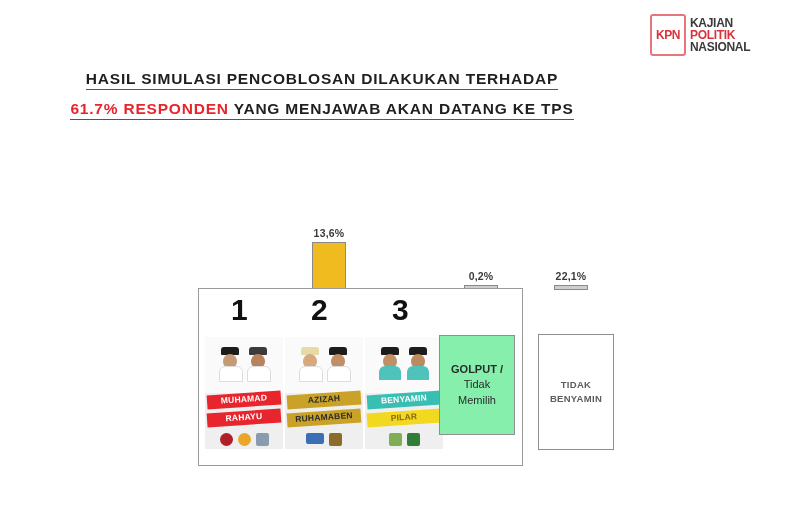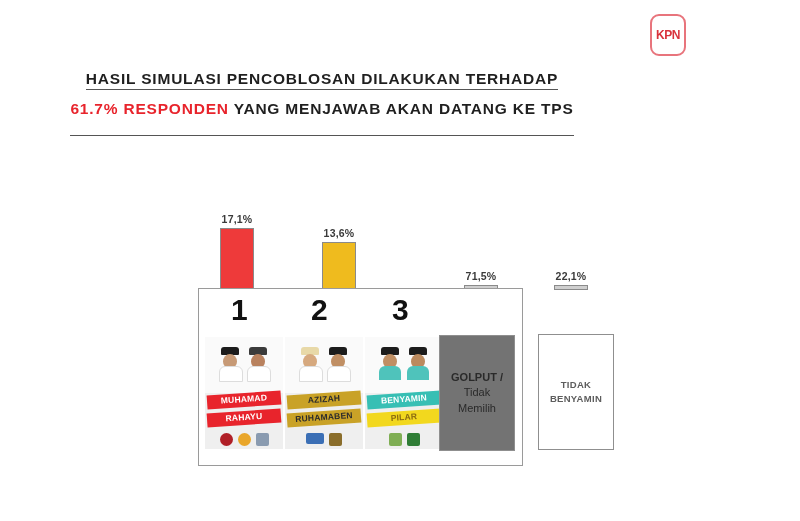--- a/index.html
+++ b/index.html
@@ -22,21 +22,21 @@
     top: 14px;
     left: 650px;
     display: flex;
     align-items: center;
     gap: 4px;
   }
   .logo-mark {
     width: 32px;
     height: 38px;
     border: 2px solid #e8747c;
-    border-radius: 9px;
+    border-radius: 3px;
     display: flex;
     align-items: center;
     justify-content: center;
     position: relative;
     background: #ffffff;
   }
   .logo-mark .kpn {
     font-size: 12px;
     font-weight: bold;
     color: #d9323c;
@@ -76,21 +76,21 @@
     padding-bottom: 1px;
     margin-bottom: 10px;
   }
   .title-line2 {
     font-size: 15.5px;
     font-weight: bold;
     letter-spacing: 0.8px;
     color: #1f1f1f;
     border-bottom: 1.5px solid #555;
     display: inline-block;
-    padding-bottom: 17px;
+    padding-bottom: 1px;
   }
   .hl-red { color: #e8242c; }
 
   
   .chart {
     position: absolute;
     left: 196px;
     top: 150px;
     width: 420px;
     height: 140px;
@@ -216,23 +216,23 @@
     height: 13px;
   }
   .plogo.circ { border-radius: 50%; }
   .plogo.sq   { border-radius: 2px; }
 
   .golput {
     position: absolute;
     left: 240px;
     top: 46px;
     width: 76px;
-    height: 116px;
+    height: 100px;
     border: 1.5px solid #8f8f8f;
-    background: #737373;
+    background: #86efac;
     display: flex;
     flex-direction: column;
     align-items: center;
     justify-content: center;
     text-align: center;
     line-height: 1.38;
     box-sizing: border-box;
   }
   .golput span {
     font-size: 11px;
@@ -265,46 +265,47 @@
     line-height: 1.5;
   }
 </style>
 </head>
 <body>
 
 <div class="logo">
   <div class="logo-mark">
     <span class="kpn">KPN</span>
   </div>
+  <div class="logo-words">
+    <span class="lw-1">KAJIAN</span>
+    <span class="lw-2">POLITIK</span>
+    <span class="lw-3">NASIONAL</span>
+  </div>
 </div>
 
 <div class="title-block">
   <div>
     <span class="title-line">HASIL  SIMULASI  PENCOBLOSAN  DILAKUKAN  TERHADAP</span>
   </div>
   <div>
     <span class="title-line2"><span class="hl-red">61.7% RESPONDEN</span><span> YANG  MENJAWAB  AKAN  DATANG  KE TPS</span></span>
   </div>
 </div>
 
 <div class="chart">
 
-  <div class="bar-col" style="left:24px;">
-    <span class="bar-label">17,1%</span>
-    <div class="bar" style="height:62px;background:#ee3a3a;"></div>
-  </div>
-
-  <div class="bar-col" style="left:116px;padding-left:10px;">
+
+  <div class="bar-col" style="left:106px;padding-left:10px;">
     <span class="bar-label">13,6%</span>
     <div class="bar" style="height:48px;background:#efbb1e;"></div>
   </div>
 
 
   <div class="bar-col" style="left:268px;">
-    <span class="bar-label">71,5%</span>
+    <span class="bar-label">0,2%</span>
     <div class="bar" style="height:5px;background:#cfcfcf;"></div>
   </div>
 
   <div class="bar-col" style="left:358px;">
     <span class="bar-label">22,1%</span>
     <div class="bar" style="height:5px;background:#cfcfcf;"></div>
   </div>
 
 </div>
 

